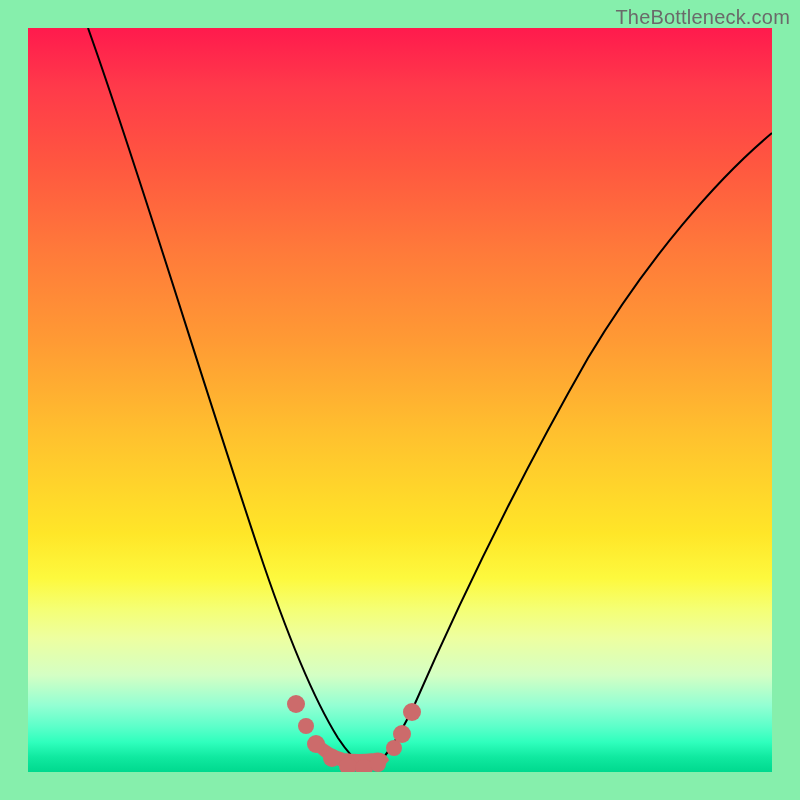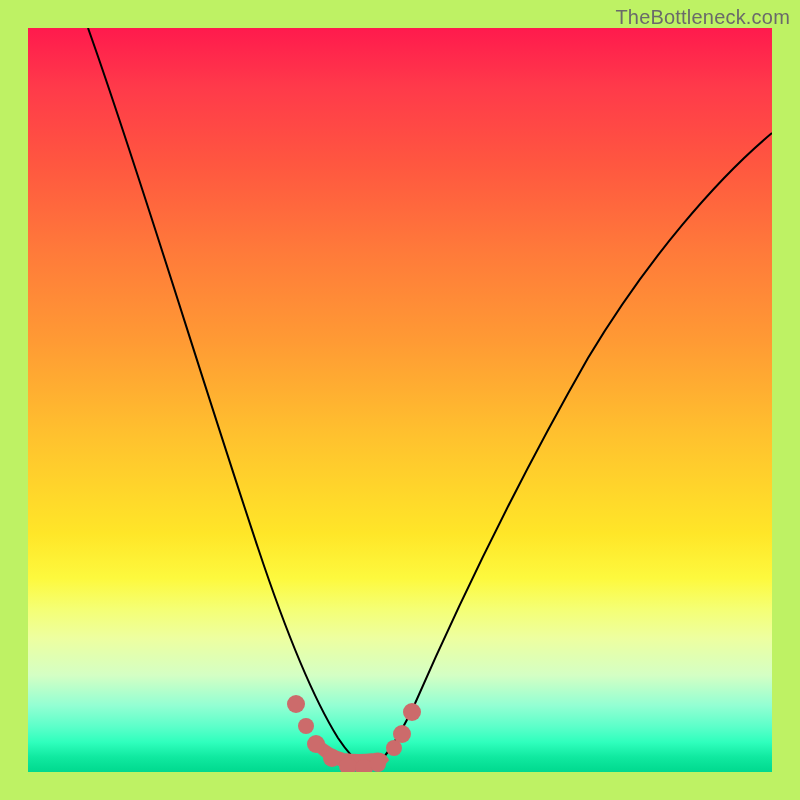--- a/index.html
+++ b/index.html
@@ -8,21 +8,21 @@
     width: 800px;
     height: 800px;
     background: #000;
     font-family: Arial, Helvetica, sans-serif;
     overflow: hidden;
   }
   .container {
     position: relative;
     width: 800px;
     height: 800px;
-    background: #bef264;
+    background: #86efac;
   }
   .plot-area {
     position: absolute;
     left: 28px;
     top: 28px;
     width: 744px;
     height: 744px;
     
     background: linear-gradient(to bottom,
       #ff1a4d 0%,

